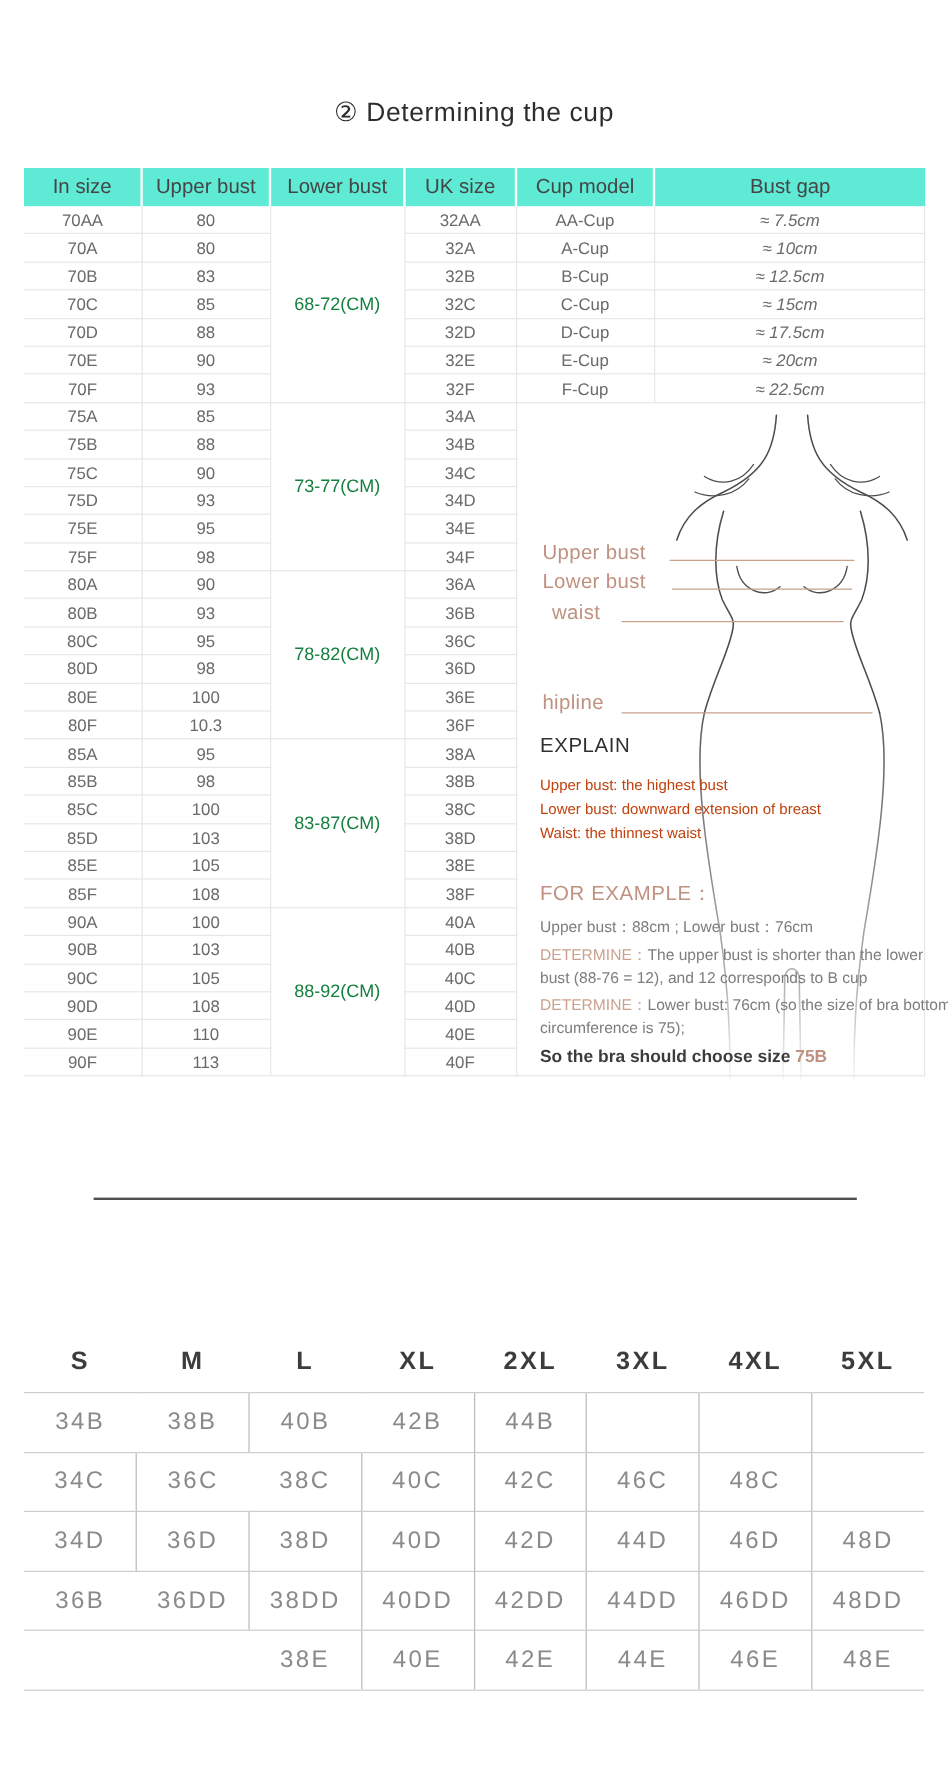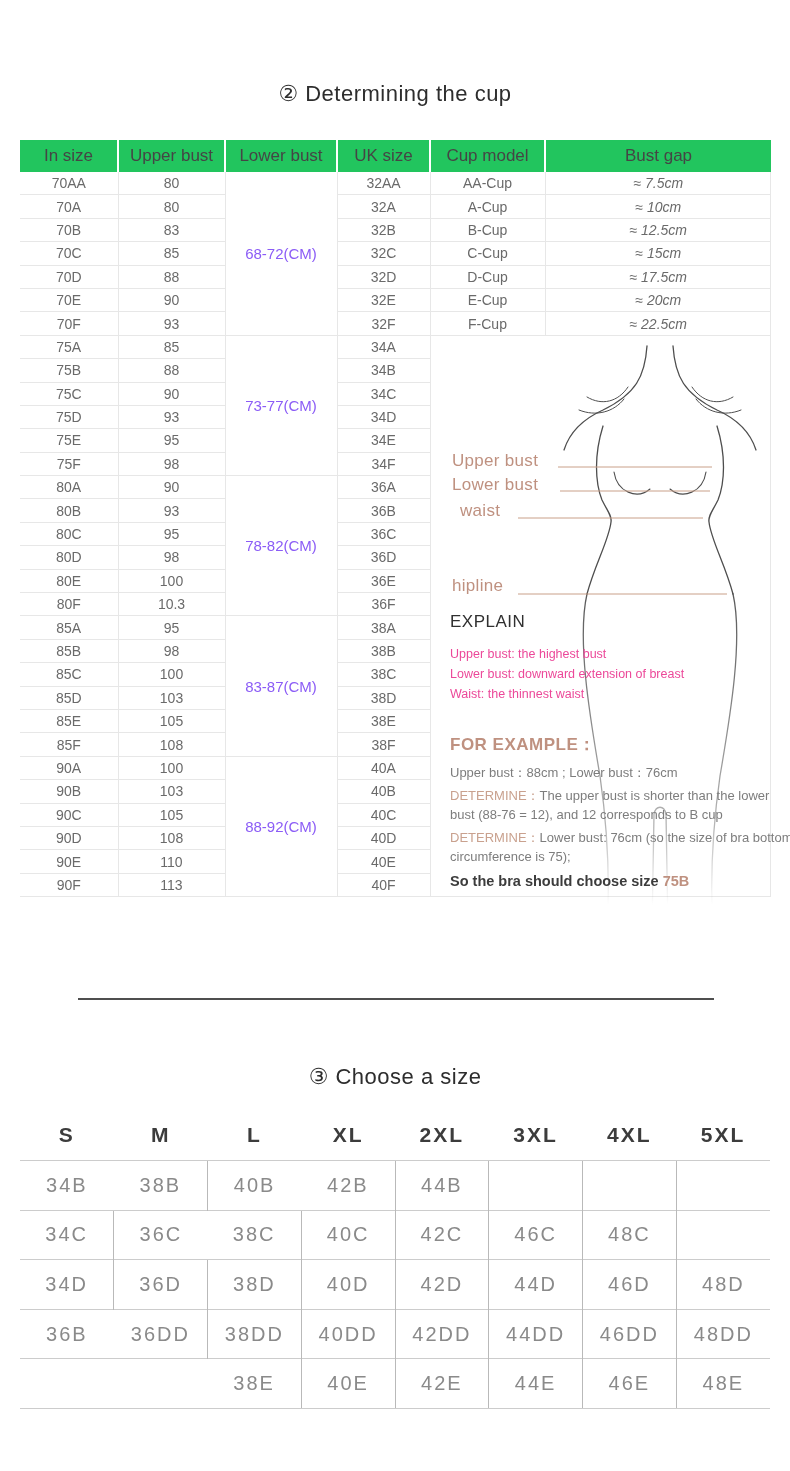--- a/index.html
+++ b/index.html
@@ -13,46 +13,46 @@
     font-size:22px;color:#2d2d2d;letter-spacing:0.5px;font-weight:normal;
   }
   #title2{top:63px;}
   #title3{top:1046px;}
   
   .cup-table{
     position:absolute;left:20px;top:140px;width:751px;
     border-collapse:collapse;table-layout:fixed;
   }
   .cup-table th{
-    background:#22c55e;height:32px;font-weight:normal;
+    background:#5eead4;height:32px;font-weight:normal;
     font-size:17px;color:#454545;text-align:center;padding:0;
   }
   .cup-table th + th{border-left:2px solid #ffffff;}
   .cup-table td{
     height:22.4px;padding:0;text-align:center;
     font-size:14px;color:#6a6a6a;
     border-right:1px solid #e7e7e7;border-bottom:1px solid #e7e7e7;
     background:#ffffff;
   }
-  .cup-table td.lower{font-size:15px;color:#8b5cf6;}
+  .cup-table td.lower{font-size:15px;color:#15803d;}
   .cup-table td.nor{border-right:none;font-style:italic;}
   .cup-right-border{position:absolute;left:770px;top:172px;width:1px;height:725px;background:#e7e7e7;}
   .cup-bottom-border{position:absolute;left:430px;top:896px;width:341px;height:1px;background:#e7e7e7;}
   
   .figure-box{position:absolute;left:440px;top:340px;width:350px;height:590px;pointer-events:none;}
   .diag-label{position:absolute;font-size:17px;color:#bf9180;letter-spacing:0.3px;z-index:3;}
   #lbl-upper{left:452px;top:451px;}
   #lbl-lower{left:452px;top:475px;}
   #lbl-waist{left:460px;top:501px;}
   #lbl-hip{left:452px;top:576px;}
   
   .explain-head{position:absolute;left:450px;top:612px;font-size:17px;color:#303030;letter-spacing:0.5px;z-index:3;}
   .explain-lines{position:absolute;left:450px;top:644px;width:330px;z-index:3;}
-  .explain-lines div{font-size:12.5px;color:#ec4899;line-height:20px;}
-  .example-head{position:absolute;left:450px;top:733px;font-size:17px;font-weight:bold;color:#bf9180;letter-spacing:0.5px;z-index:3;}
+  .explain-lines div{font-size:12.5px;color:#c2410c;line-height:20px;}
+  .example-head{position:absolute;left:450px;top:733px;font-size:17px;font-weight:normal;color:#bf9180;letter-spacing:0.5px;z-index:3;}
   .example-block{position:absolute;left:450px;top:763px;width:344px;z-index:3;}
   .example-block p{margin:0 0 4px 0;font-size:13px;color:#7d7d7d;line-height:19px;}
   .example-block .det{color:#c9a18e;margin-top:48px;}
   .example-block p.conclusion{margin-top:6px;font-size:14.5px;font-weight:bold;color:#3c3c3c;}
   .example-block .size-hl{color:#bf9180;}
   
   .divider{position:absolute;left:78px;top:998px;width:636px;height:2px;background:#4f4f4f;}
   
   .size-table{
     position:absolute;left:20px;top:1110px;width:750px;
@@ -331,21 +331,20 @@
   <div class="example-head">FOR EXAMPLE：</div>
   <div class="example-block">
     <p>Upper bust：88cm ; Lower bust：76cm</p>
     <p><span class="det">DETERMINE：</span><span>The upper bust is shorter than the lower bust (88-76 = 12), and 12 corresponds to B cup</span></p>
     <p><span class="det">DETERMINE：</span><span>Lower bust: 76cm (so the size of bra bottom circumference is 75);</span></p>
     <p class="conclusion"><span>So the bra should choose size </span><span class="size-hl">75B</span></p>
   </div>
 
   <div class="divider"></div>
 
-  <h2 class="sec-title" id="title3">③ Choose a size</h2>
 
   <table class="size-table">
     <thead>
       <tr>
         <th>S</th>
         <th>M</th>
         <th>L</th>
         <th>XL</th>
         <th>2XL</th>
         <th>3XL</th>

